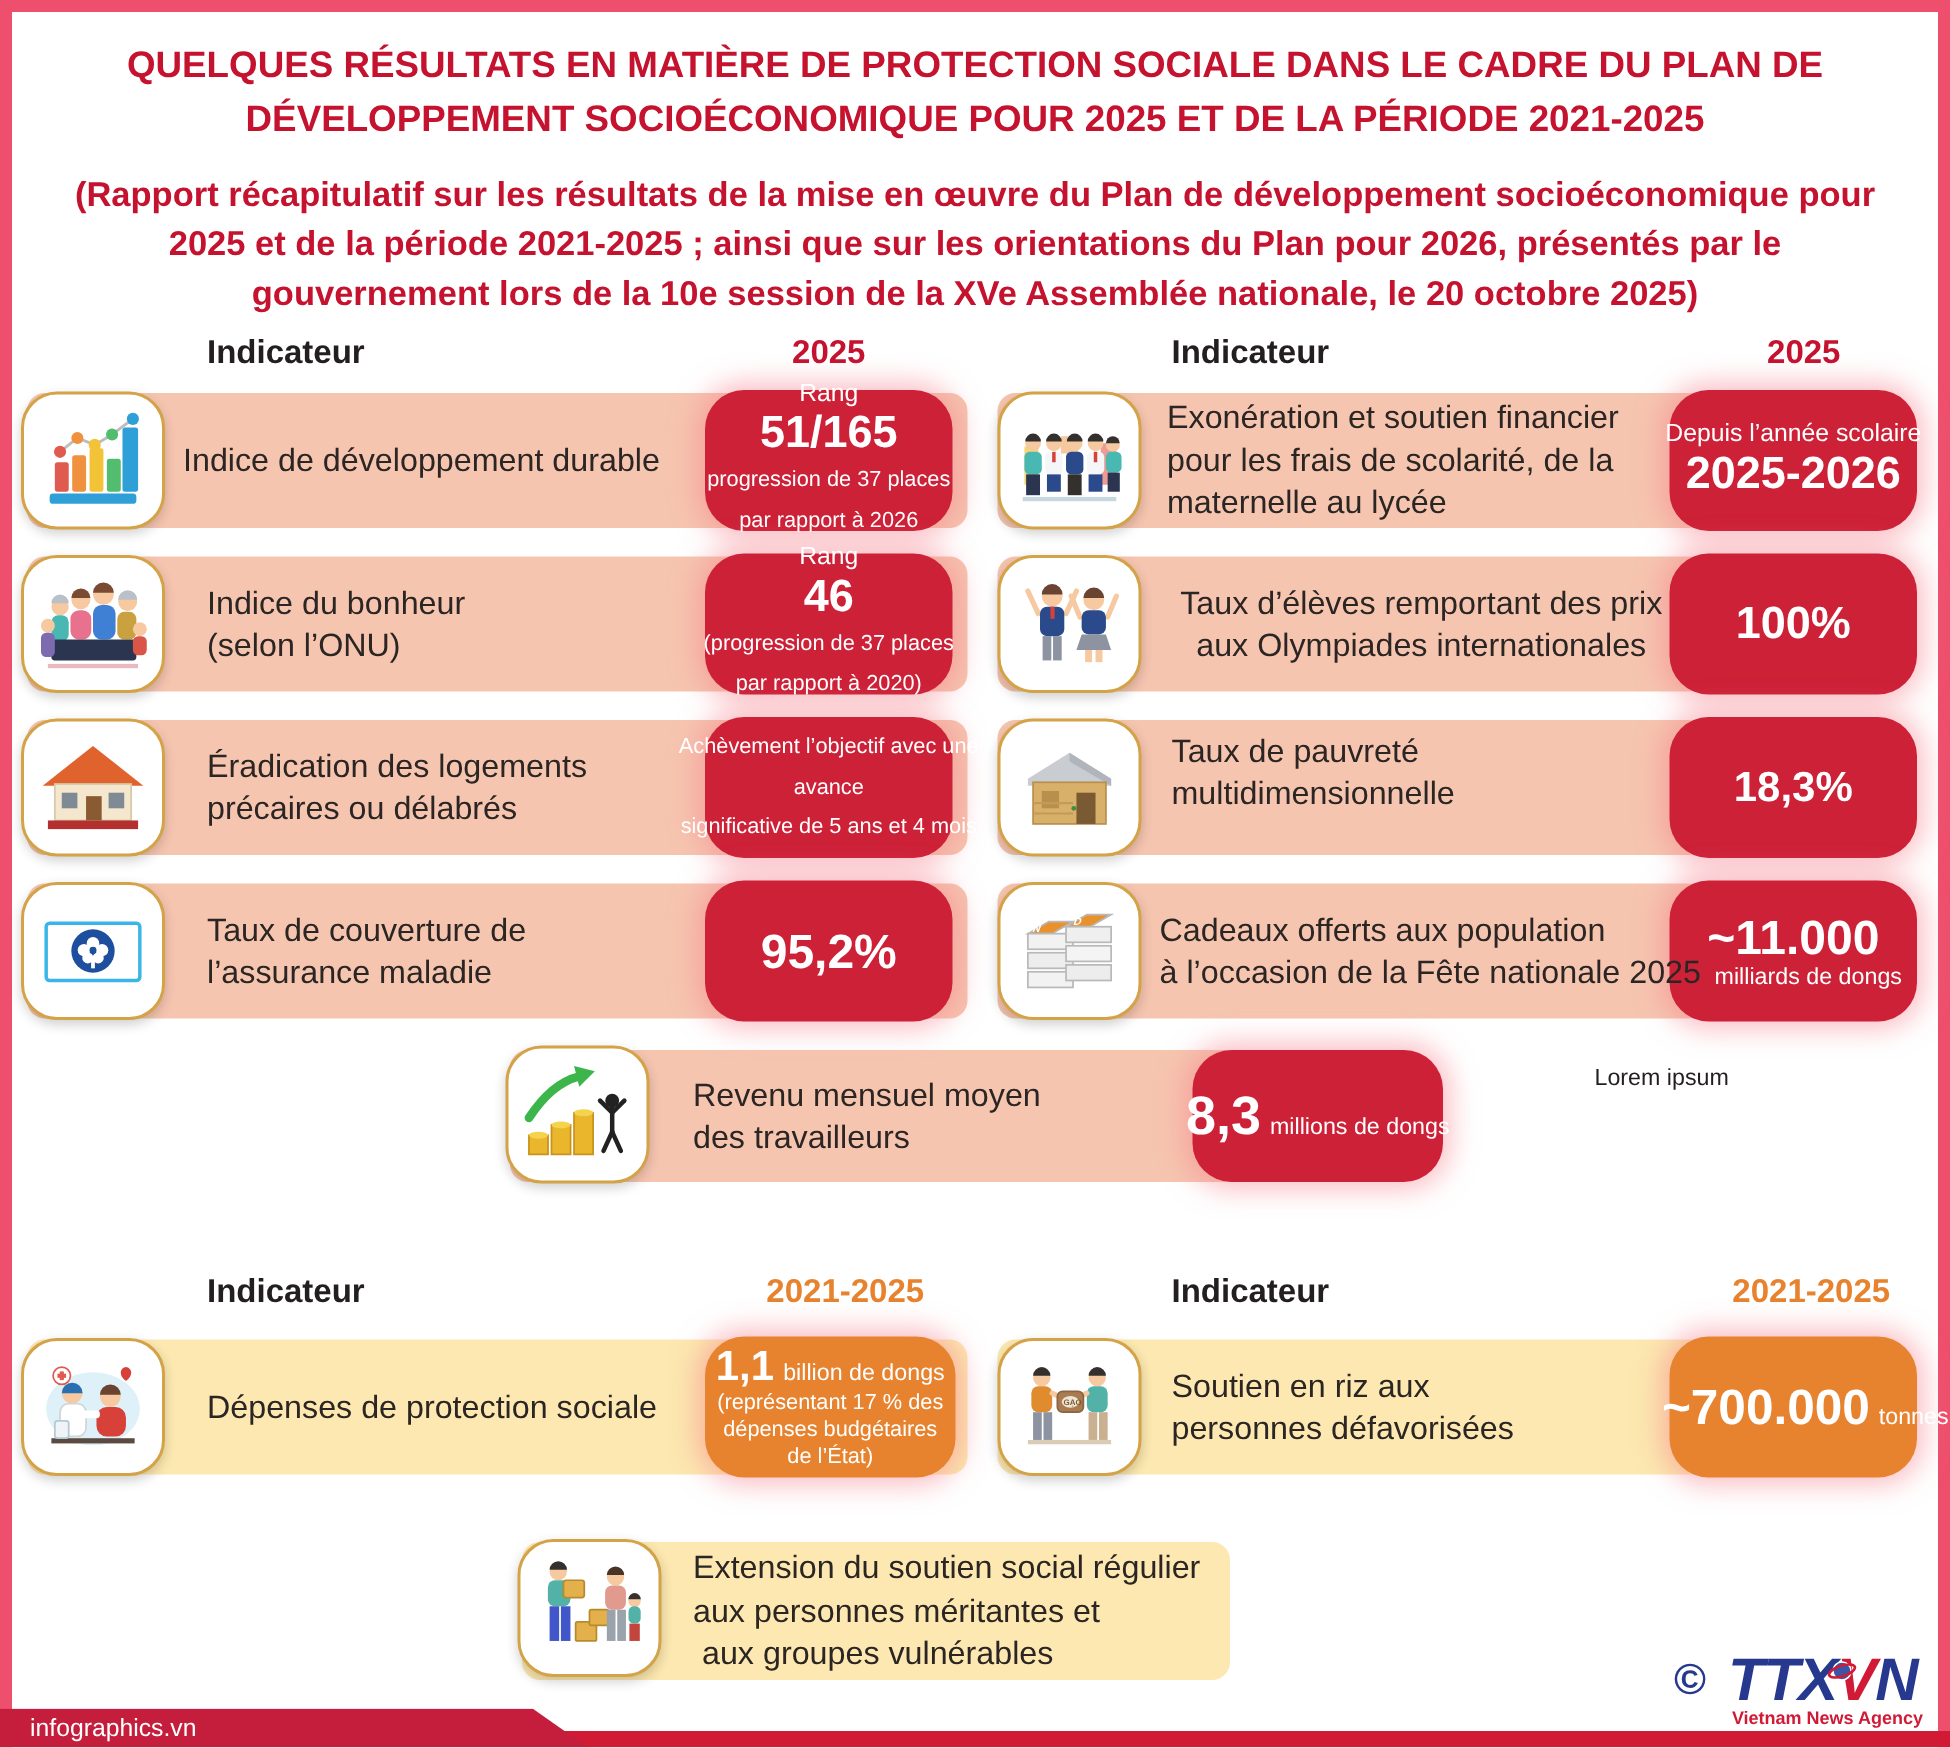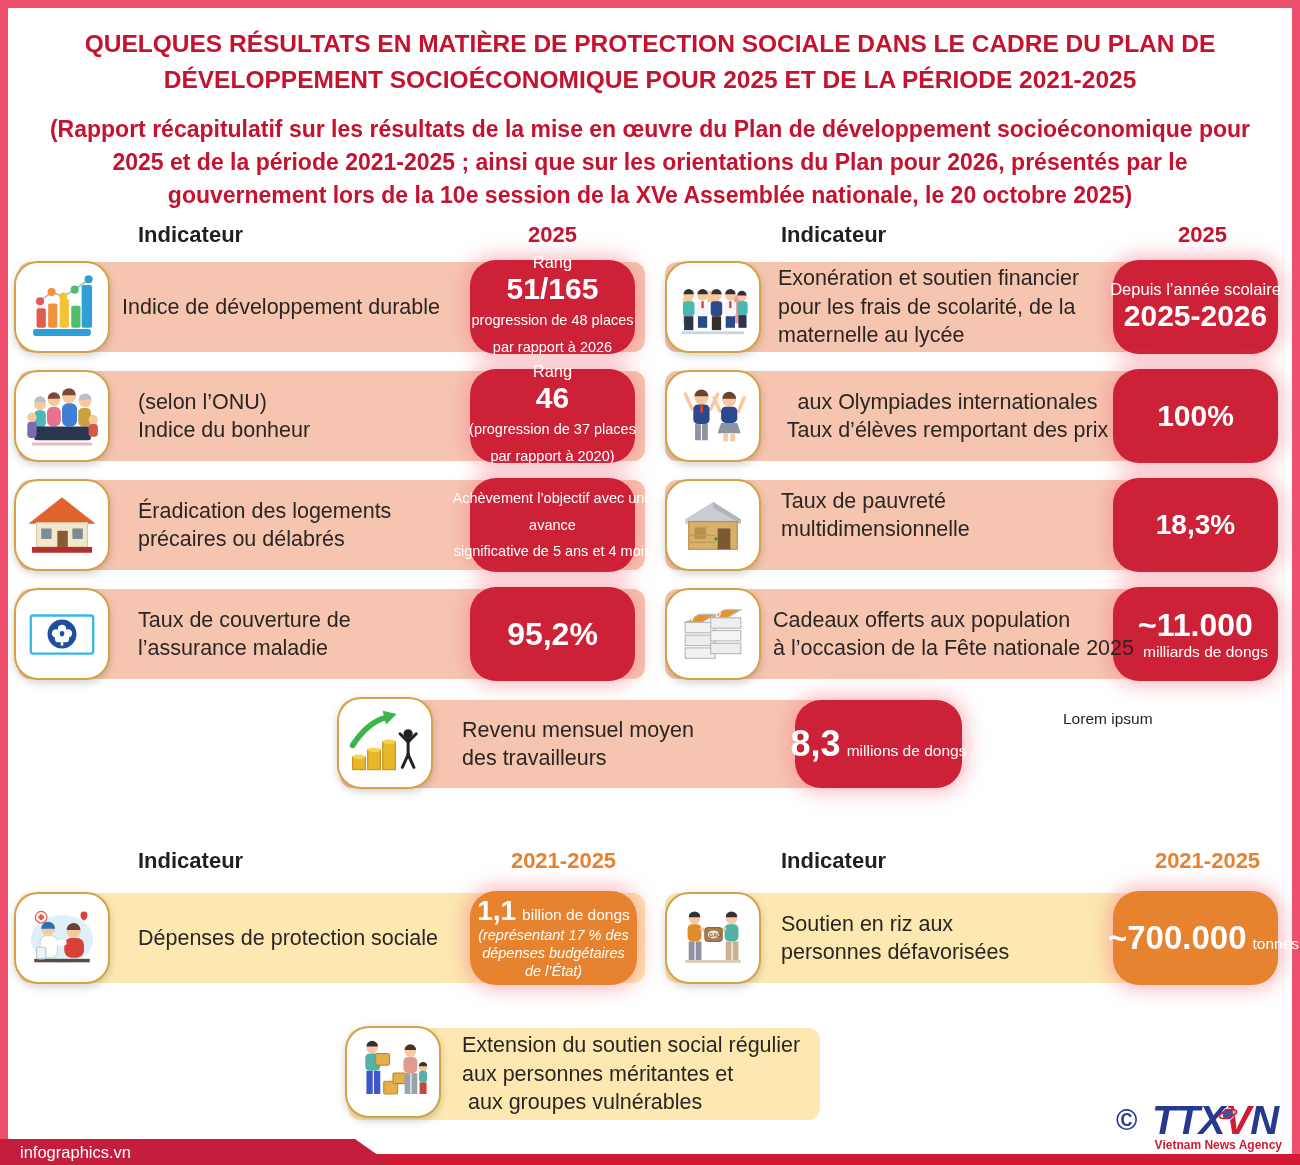--- a/index.html
+++ b/index.html
@@ -23,21 +23,21 @@
   .label{position:absolute;z-index:6;display:flex;flex-direction:column;justify-content:center;
          font-size:21.5px;line-height:1.32;color:#2b2523;}
   .label.center{align-items:center;text-align:center;}
   .badge{position:absolute;background:#cd2138;color:#fff;border-radius:26px;display:flex;
          flex-direction:column;align-items:center;justify-content:center;text-align:center;
          z-index:4;box-shadow:0 0 18px 5px rgba(247,128,140,.5);overflow:visible;}
   .badge.orange{background:#e7832f;}
   .b-top{font-size:16.5px;white-space:nowrap;}
   .b-value{font-size:30px;font-weight:700;line-height:1.15;white-space:nowrap;}
   .b-note{font-size:14.5px;line-height:1.85;white-space:nowrap;}
-  .b-note-tight{font-size:14.5px;line-height:1.24;white-space:nowrap;font-style:italic;}
+  .b-note-tight{font-size:14.5px;line-height:1.24;white-space:nowrap;}
   .b-inline{display:flex;align-items:baseline;gap:6px;white-space:nowrap;}
   .b-unit{font-size:15.5px;font-weight:400;}
   .lorem{position:absolute;left:1063px;top:710px;font-size:15.5px;color:#231f20;z-index:2;}
   .ribbon{position:absolute;left:0;top:1139px;width:400px;height:26px;background:#c51e3c;z-index:9;
          clip-path:polygon(0 0,355px 0,392px 100%,0 100%);display:flex;align-items:center;}
   .ribbon span{color:#fff;font-size:16.5px;margin-left:20px;}
   .bottombar{position:absolute;left:0;top:1154px;width:1300px;height:11px;background:#d11a34;z-index:8;}
   .copyright{position:absolute;left:1116px;top:1104px;font-size:29px;font-weight:700;color:#27398f;z-index:9;}
   .ttx-logo{position:absolute;left:1152px;top:1098px;font-size:40px;font-weight:700;
          letter-spacing:-1px;color:#27398f;z-index:9;font-style:italic;}
@@ -79,21 +79,21 @@
         <circle cx="43" cy="17" r="3.5" fill="#52bd6f"></circle>
       <circle cx="55" cy="8" r="3.5" fill="#2f9fd8"></circle>
     </svg>
   </div>
   <div class="label" style="left:122px;top:262px;height:90px;width:360px">
     <span>Indice de développement durable</span>
   </div>
   <div class="badge" style="left:470px;top:260px;width:165px;height:94px">
     <span class="b-top">Rang</span>
     <span class="b-value">51/165</span>
-    <span class="b-note">progression de 48 places</span>
+    <span class="b-note">progression de 37 places</span>
     <span class="b-note">par rapport à 2026</span>
   </div>
 
   <div class="row-bg pink" style="left:18px;top:371px;width:627px;height:90px"></div>
   <div class="icon-box" style="left:14px;top:370px">
     <svg viewBox="0 0 64 64">
       <circle cx="13" cy="22" r="5" fill="#f6c9a0"></circle>
         <path d="M8 20 a5 5 0 0 1 10 0" fill="#b9c0c8"></path>
       <rect x="8" y="27" width="10" height="15" rx="4" fill="#49b8b2"></rect>
       <circle cx="25" cy="18" r="5.5" fill="#f6c9a0"></circle>
@@ -107,22 +107,22 @@
       <rect x="46" y="25" width="11" height="16" rx="4" fill="#c9a13f"></rect>
       <rect x="8" y="41" width="49" height="12" fill="#2c3550" rx="2"></rect>
       <circle cx="6" cy="33" r="4" fill="#f6c9a0"></circle>
         <rect x="2" y="37" width="8" height="14" rx="3" fill="#7d6bb0"></rect>
       <circle cx="59" cy="35" r="4" fill="#f6c9a0"></circle>
         <rect x="55" y="39" width="8" height="11" rx="3" fill="#d85548"></rect>
       <rect x="6" y="55" width="52" height="2.5" fill="#e9b9c2"></rect>
     </svg>
   </div>
   <div class="label" style="left:138px;top:371px;height:90px;width:260px">
+    <span>Indice du bonheur</span>
     <span>(selon l’ONU)</span>
-    <span>Indice du bonheur</span>
   </div>
   <div class="badge" style="left:470px;top:369px;width:165px;height:94px">
     <span class="b-top">Rang</span>
     <span class="b-value">46</span>
     <span class="b-note">(progression de 37 places</span>
     <span class="b-note">par rapport à 2020)</span>
   </div>
 
   <div class="row-bg pink" style="left:18px;top:480px;width:627px;height:90px"></div>
   <div class="icon-box" style="left:14px;top:479px">
@@ -235,22 +235,22 @@
         <rect x="22.5" y="39" width="5" height="14" fill="#8d93a1"></rect>
       <circle cx="46" cy="18" r="6" fill="#f6c9a0"></circle>
         <path d="M40 17 a6 6 0 0 1 12 0" fill="#6a4430"></path>
       <rect x="39" y="24" width="14" height="14" rx="4" fill="#2b4a8b"></rect>
       <polygon points="39,38 53,38 56,47 36,47" fill="#8d93a1"></polygon>
       <rect x="41" y="47" width="4" height="7" fill="#f6c9a0"></rect>
         <rect x="47" y="47" width="4" height="7" fill="#f6c9a0"></rect>
     </svg>
   </div>
   <div class="label center" style="left:775px;top:371px;height:90px;width:345px">
+    <span>Taux d’élèves remportant des prix</span>
     <span>aux Olympiades internationales</span>
-    <span>Taux d’élèves remportant des prix</span>
   </div>
   <div class="badge" style="left:1113px;top:369px;width:165px;height:94px">
     <span class="b-value">100%</span>
   </div>
 
   <div class="row-bg pink" style="left:665px;top:480px;width:472px;height:90px"></div>
   <div class="icon-box" style="left:665px;top:479px">
     <svg viewBox="0 0 64 64">
       <polygon points="8,27 32,12 56,27 56,31 8,31" fill="#c9ccd1"></polygon>
       <polygon points="32,12 56,27 56,31 32,17" fill="#b0b4bb"></polygon>

